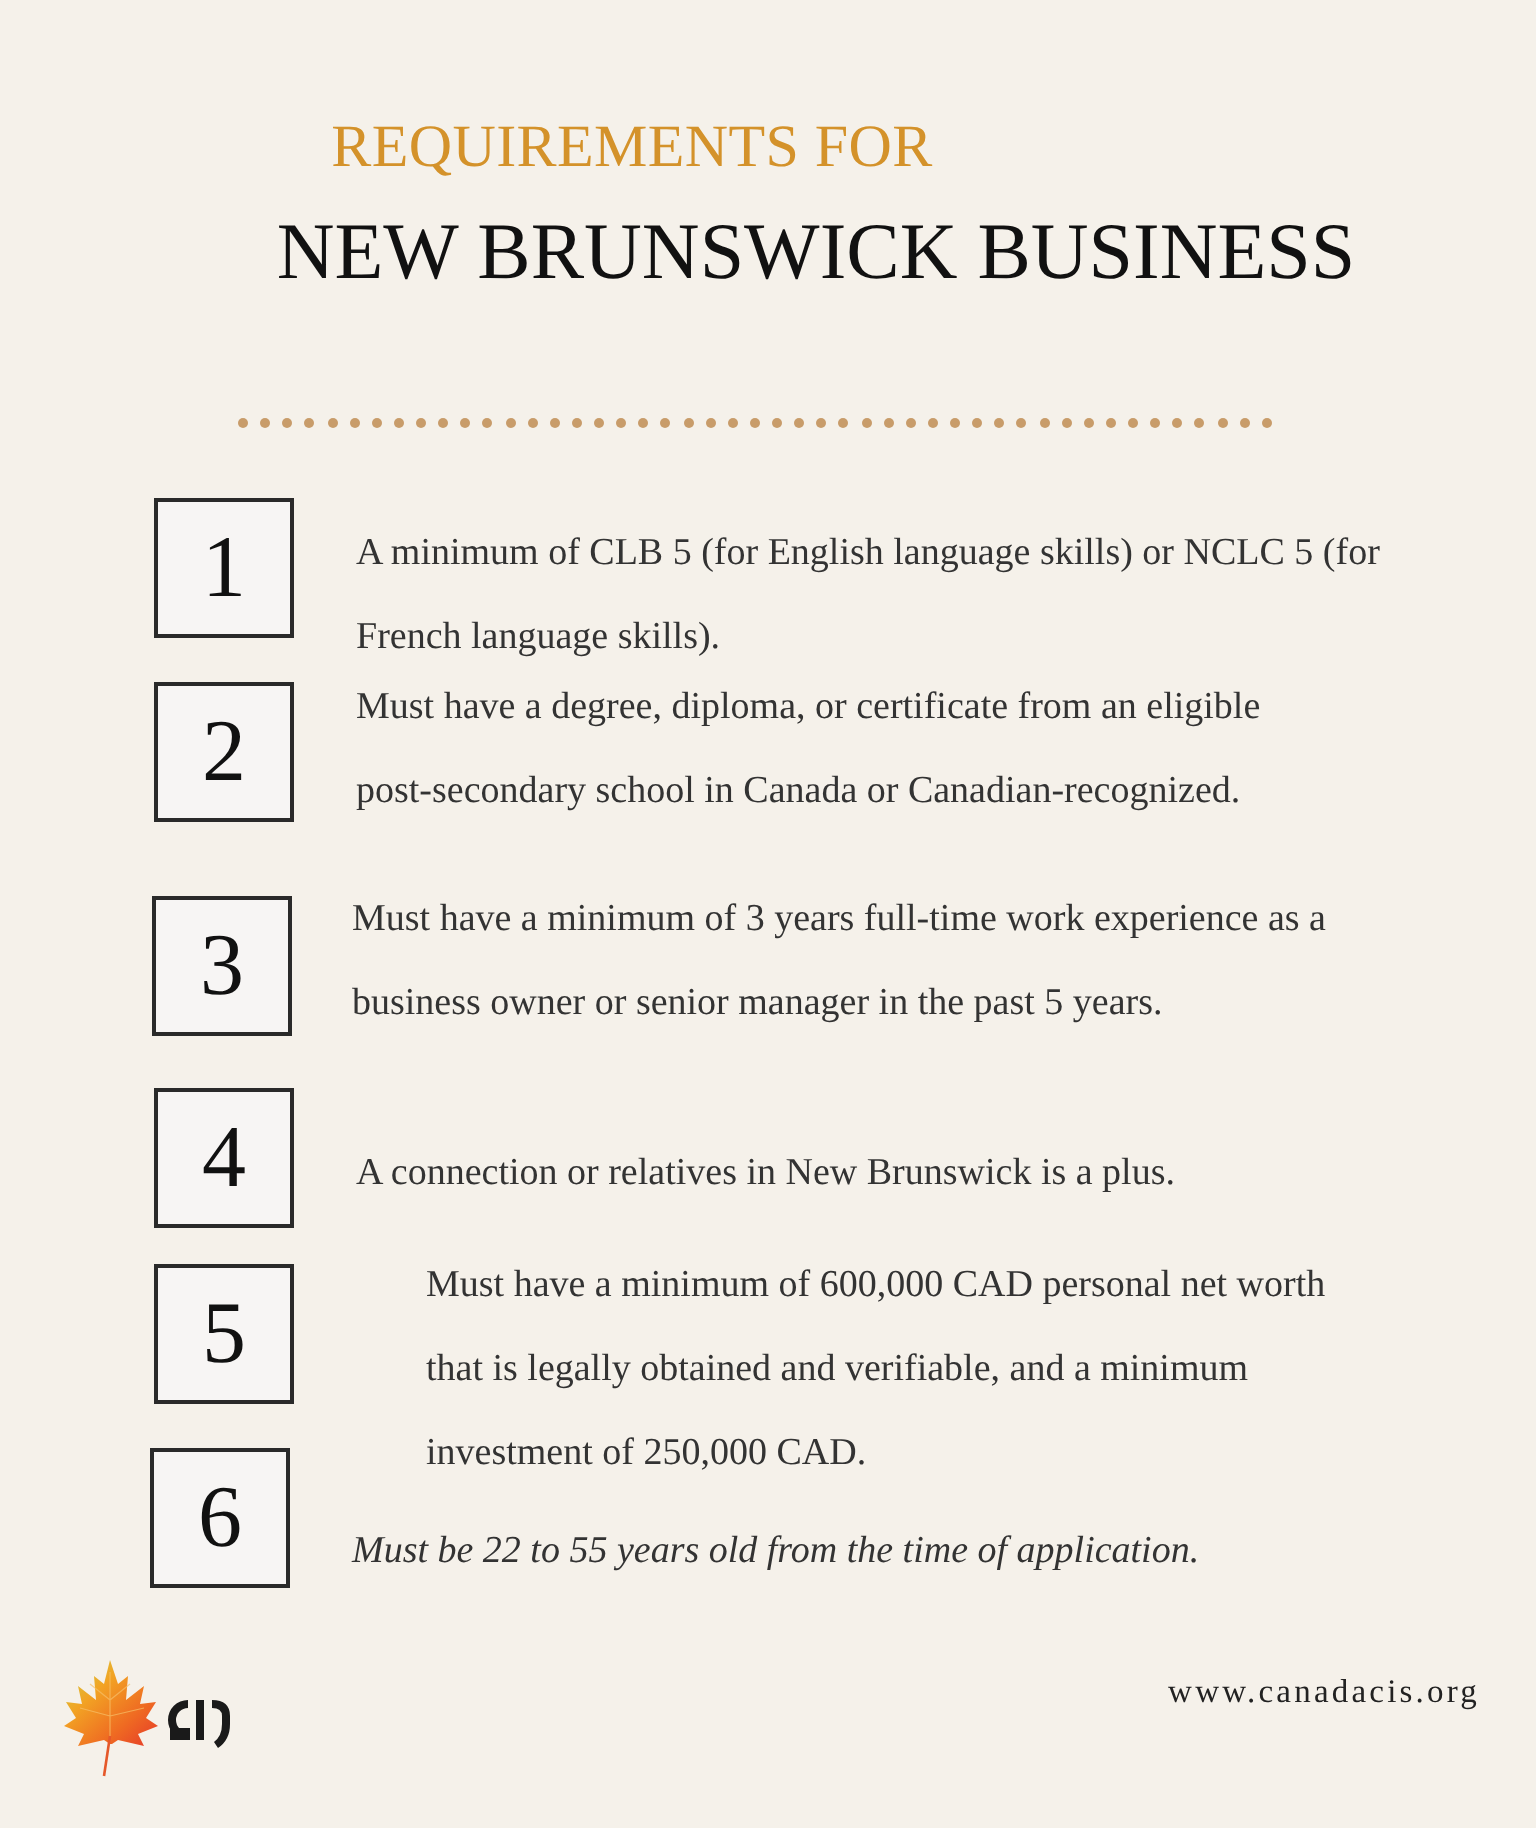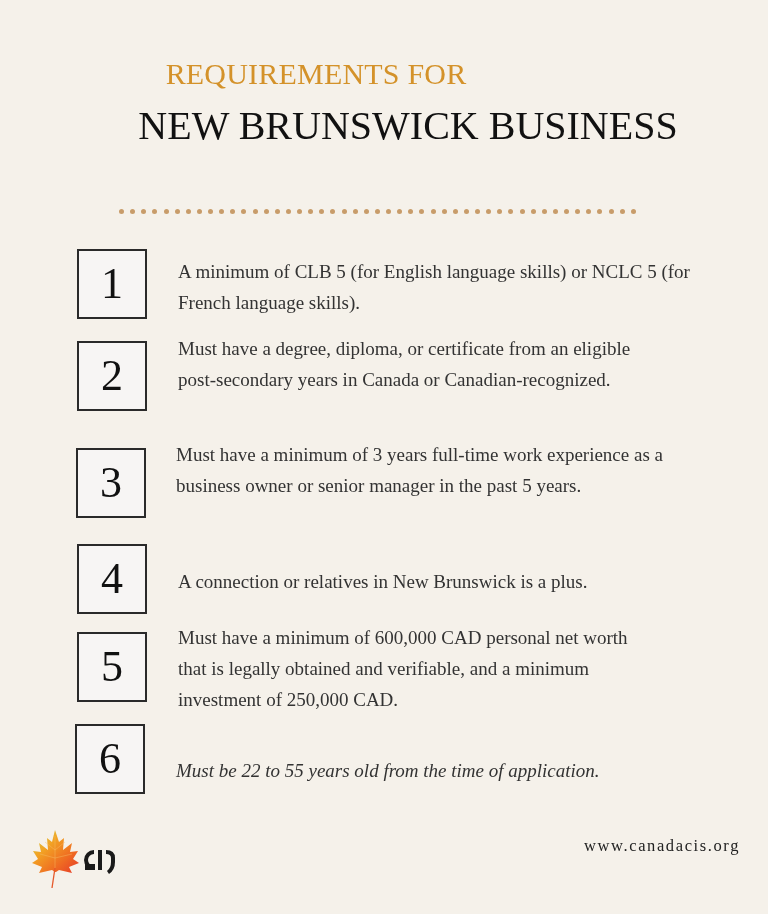--- a/index.html
+++ b/index.html
@@ -38,21 +38,21 @@
       width: 66px; height: 66px;
       border: 2px solid #2a2a2a;
       background: #f7f5f4;
       display: flex; align-items: center; justify-content: center;
       font-size: 44px; color: #111;
       line-height: 1;
     }
     .req-text {
       left: 178px; width: 520px;
       color: #333;
-      font-size: 19px; line-height: 31px;
+      font-size: 19px; line-height: 42px;
     }
     .logo {
       left: 28px; top: 828px; width: 90px; height: 62px;
     }
     .contact {
       right: 28px; top: 834px;
       text-align: left;
       color: #222;
       font-size: 16.5px; line-height: 24px;
       letter-spacing: 1.6px;
@@ -114,30 +114,30 @@
     <span class="dot"></span>
     <span class="dot"></span>
     <span class="dot"></span>
     <span class="dot"></span>
   </div>
 
 <div class="abs numbox" style="left:77px; top:249px;">1</div>
 <div class="abs req-text" style="top:256px;">A minimum of CLB 5 (for English language skills) or NCLC 5 (for French language skills).</div>
 
 <div class="abs numbox" style="left:77px; top:341px;">2</div>
-<div class="abs req-text" style="top:333px; width:480px;">Must have a degree, diploma, or certificate from an eligible post-secondary years in Canada or Canadian-recognized.</div>
+<div class="abs req-text" style="top:333px; width:480px;">Must have a degree, diploma, or certificate from an eligible post-secondary school in Canada or Canadian-recognized.</div>
 
 <div class="abs numbox" style="left:76px; top:448px;">3</div>
 <div class="abs req-text" style="top:439px; left:176px; width:515px;">Must have a minimum of 3 years full-time work experience as a business owner or senior manager in the past 5 years.</div>
 
 <div class="abs numbox" style="left:77px; top:544px;">4</div>
 <div class="abs req-text" style="top:566px;">A connection or relatives in New Brunswick is a plus.</div>
 
 <div class="abs numbox" style="left:77px; top:632px;">5</div>
-<div class="abs req-text" style="top:622px; width:470px;">Must have a minimum of 600,000 CAD personal net worth that is legally obtained and verifiable, and a minimum investment of 250,000 CAD.</div>
+<div class="abs req-text" style="top:622px; width:470px;margin-left:35px;">Must have a minimum of 600,000 CAD personal net worth that is legally obtained and verifiable, and a minimum investment of 250,000 CAD.</div>
 
 <div class="abs numbox" style="left:75px; top:724px;">6</div>
 <div class="abs req-text" style="top:755px; left:176px; width:540px;font-style:italic;">Must be 22 to 55 years old from the time of application.</div>
 
 <div class="abs logo">
   <svg width="90" height="62" viewBox="0 0 90 62">
     <defs>
       <linearGradient id="leafGrad" x1="0" y1="0" x2="1" y2="1">
         <stop offset="0" stop-color="#c8d84a"></stop>
         <stop offset="0.35" stop-color="#f2a324"></stop>

